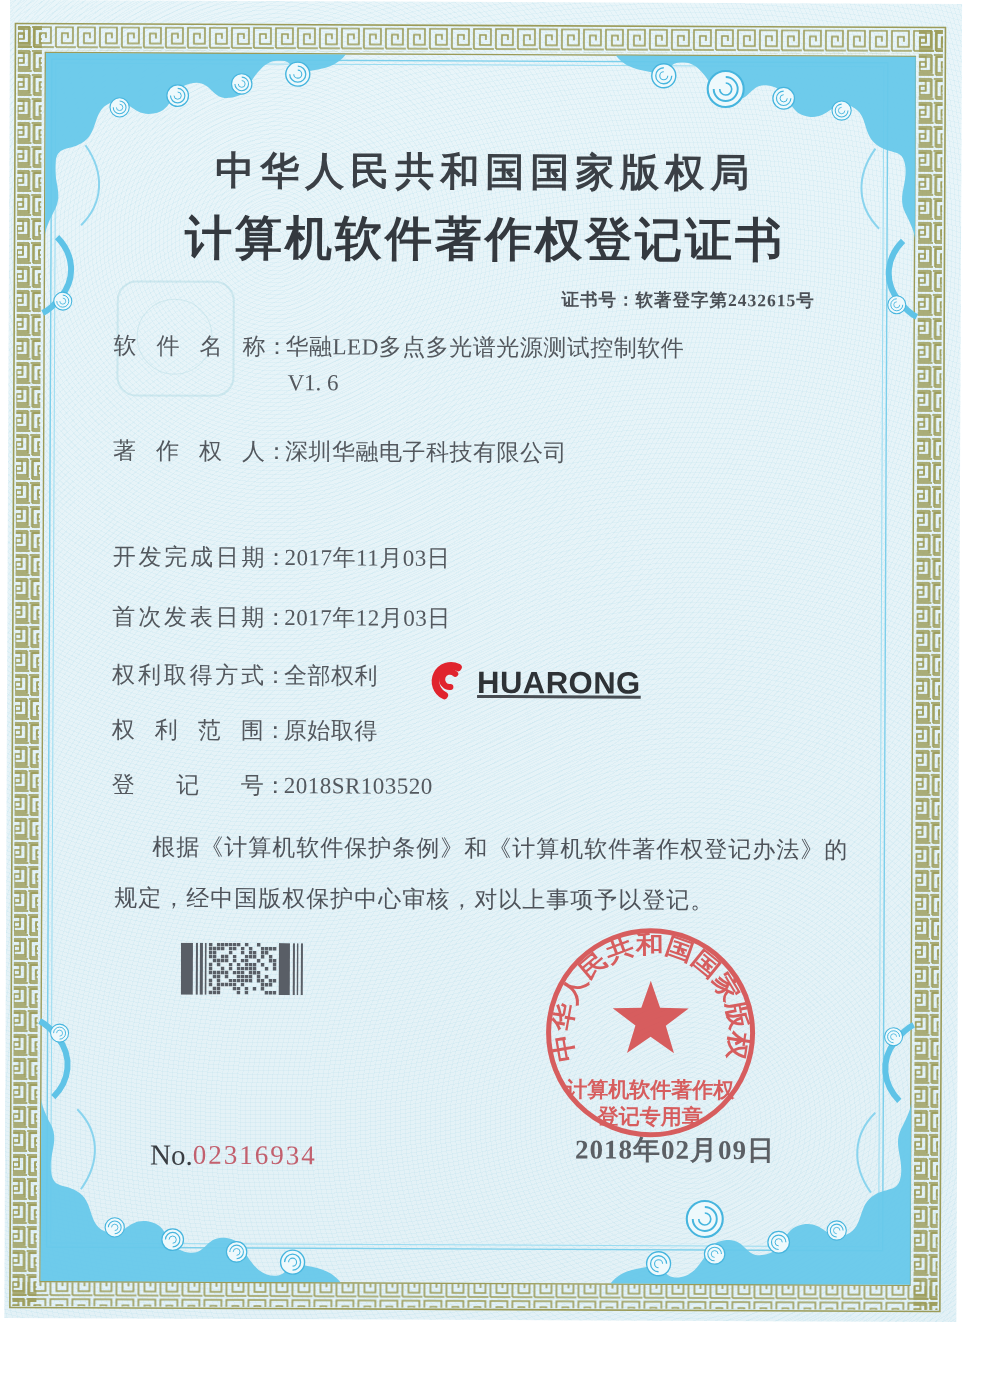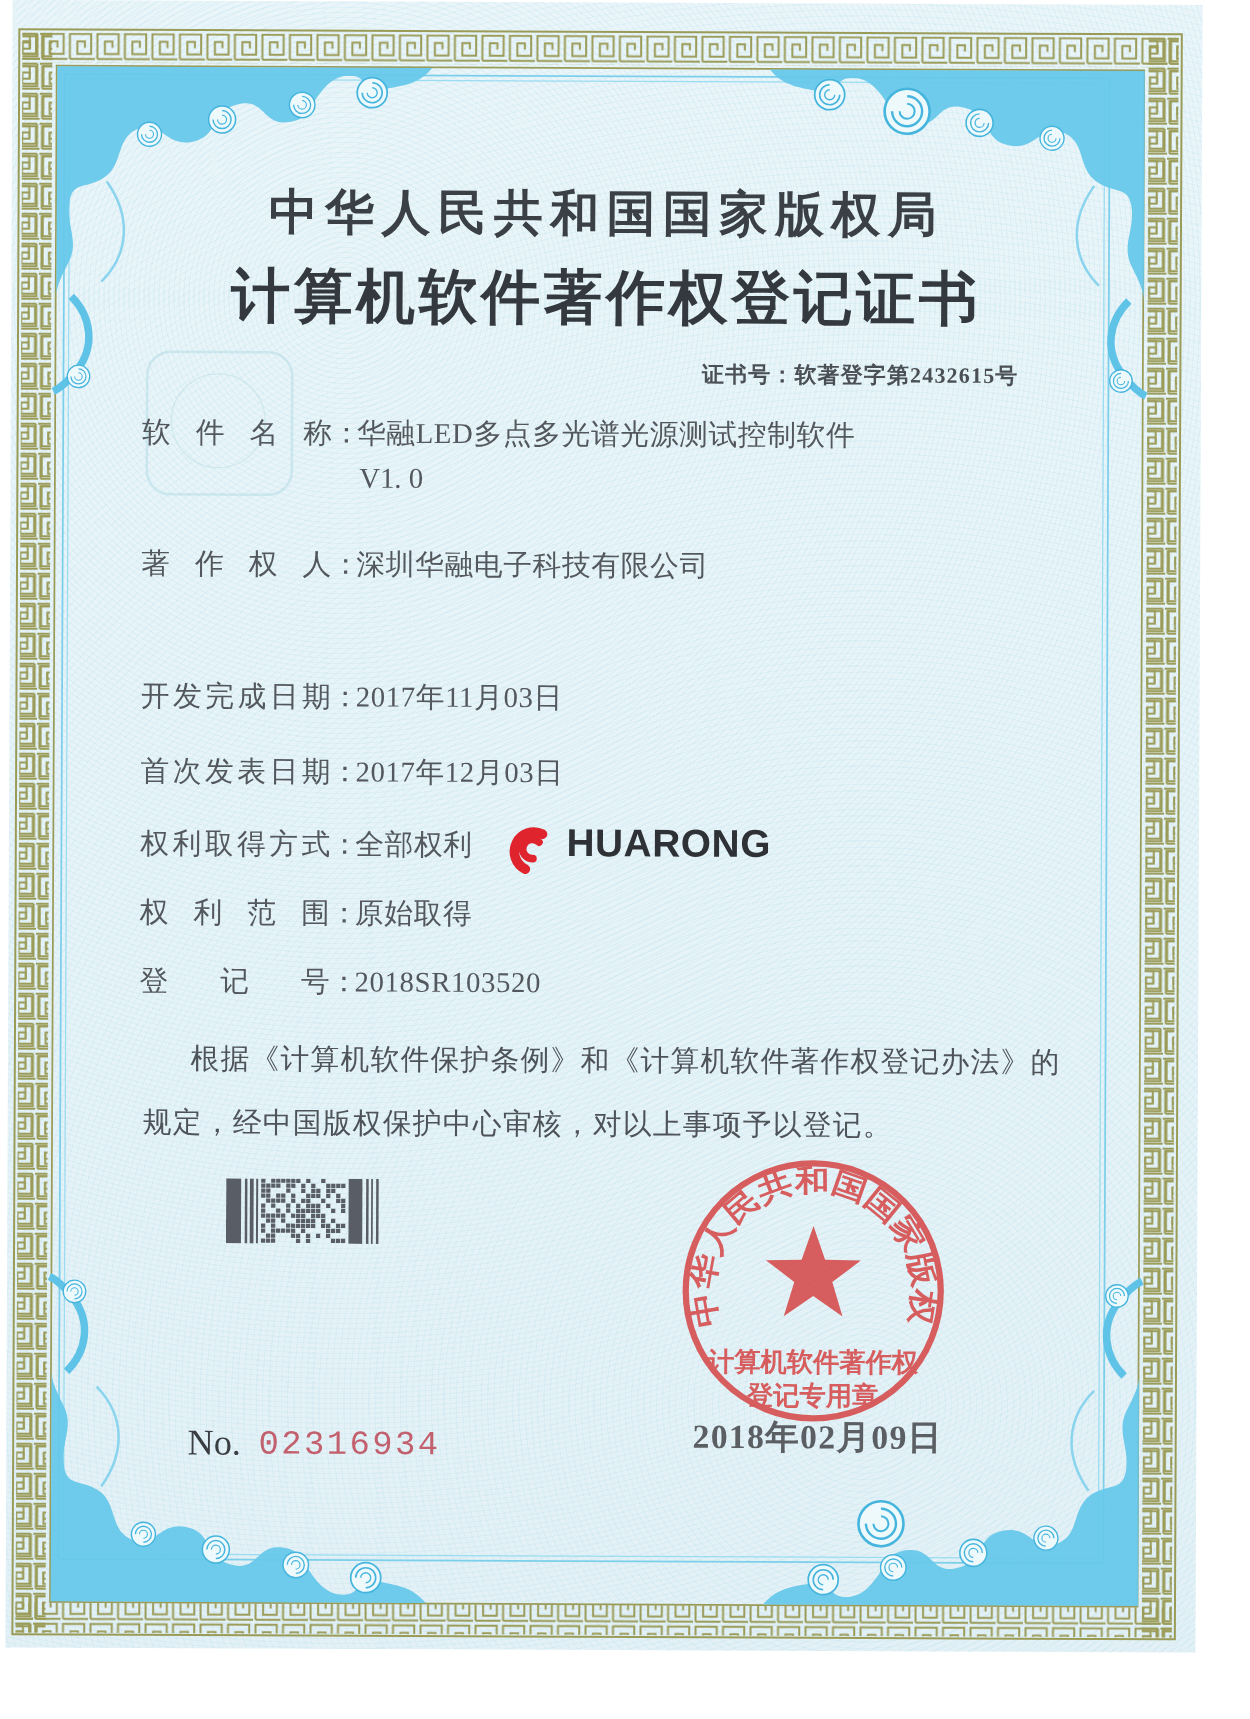--- a/index.html
+++ b/index.html
@@ -23,35 +23,35 @@
   .certno-line{left:0;top:287px;width:806px;text-align:right;font-size:17.5px;color:#4b5056;font-weight:bold;letter-spacing:1px;}
 
   .field{left:105px;font-size:23px;color:#53585e;}
   .field .lbl{display:inline-block;width:152px;text-align:justify;text-align-last:justify;vertical-align:top;}
   .field .colon{display:inline-block;width:20px;vertical-align:top;}
   .field .val{display:inline-block;vertical-align:top;letter-spacing:.5px;}
   .val2{left:279px;font-size:23px;color:#53585e;}
 
   .statement{font-size:23px;color:#4e535a;letter-spacing:1px;}
 
-  .logo{left:394px;top:655px;display:flex;align-items:flex-start;gap:8px;}
+  .logo{left:418px;top:655px;display:flex;align-items:flex-end;gap:8px;text-decoration:underline;}
   .logo .wordmark{font-family:"Liberation Sans","DejaVu Sans",sans-serif;font-weight:bold;
     font-size:31px;letter-spacing:.5px;color:#2e3236;}
 
   .watermark-emboss{left:108px;top:280px;width:114px;height:112px;border:2px solid rgba(165,212,222,.40);
     border-radius:20px;}
   .watermark-emboss::after{content:"";position:absolute;left:18px;top:16px;width:74px;height:74px;
     border:1.5px solid rgba(165,212,222,.35);border-radius:50%;}
 
-  .seal-date{left:544px;top:1132px;width:210px;text-align:center;font-size:27px;font-weight:bold;
+  .seal-date{left:565px;top:1132px;width:210px;text-align:center;font-size:27px;font-weight:bold;
     color:#5b5f64;letter-spacing:1px;z-index:2;}
   .serial{left:145px;top:1138px;z-index:2;}
   .serial .no-label{font-size:29px;color:#3a3e43;margin-top:24px;}
-  .serial .no-value{font-family:Liberation Mono, monospace;font-size:27px;
-    letter-spacing:2px;color:#c2606e;margin-left:14px;position:relative;top:-1px;}
+  .serial .no-value{font-family:Liberation Serif, serif;font-size:27px;
+    letter-spacing:2px;color:#c2606e;position:relative;top:-1px;}
 
   .barcode{left:175px;top:942px;width:135px;height:52px;z-index:2;}
 
   svg.overlay{position:absolute;left:0;top:0;width:952px;height:1318px;z-index:5;pointer-events:none;}
   .content{position:absolute;left:0;top:0;width:952px;height:1318px;z-index:2;}
 </style>
 </head>
 <body>
 
 <div class="sheet">
@@ -63,21 +63,21 @@
     <div class="abs authority-title">中华人民共和国国家版权局</div>
     <div class="abs cert-title">计算机软件著作权登记证书</div>
 
     <div class="abs certno-line">
       <span>证书号：</span><span>软著登字第2432615号</span>
     </div>
 
     <div class="abs field" style="top:333px">
       <span class="lbl">软件名称</span><span class="colon">：</span><span class="val">华融LED多点多光谱光源测试控制软件</span>
     </div>
-    <div class="abs val2" style="top:369px">V1. 0</div>
+    <div class="abs val2" style="top:369px">V1. 6</div>
 
     <div class="abs field" style="top:438px">
       <span class="lbl">著作权人</span><span class="colon">：</span><span class="val">深圳华融电子科技有限公司</span>
     </div>
 
     <div class="abs field" style="top:544px">
       <span class="lbl">开发完成日期</span><span class="colon">：</span><span class="val">2017年11月03日</span>
     </div>
 
     <div class="abs field" style="top:604px">

